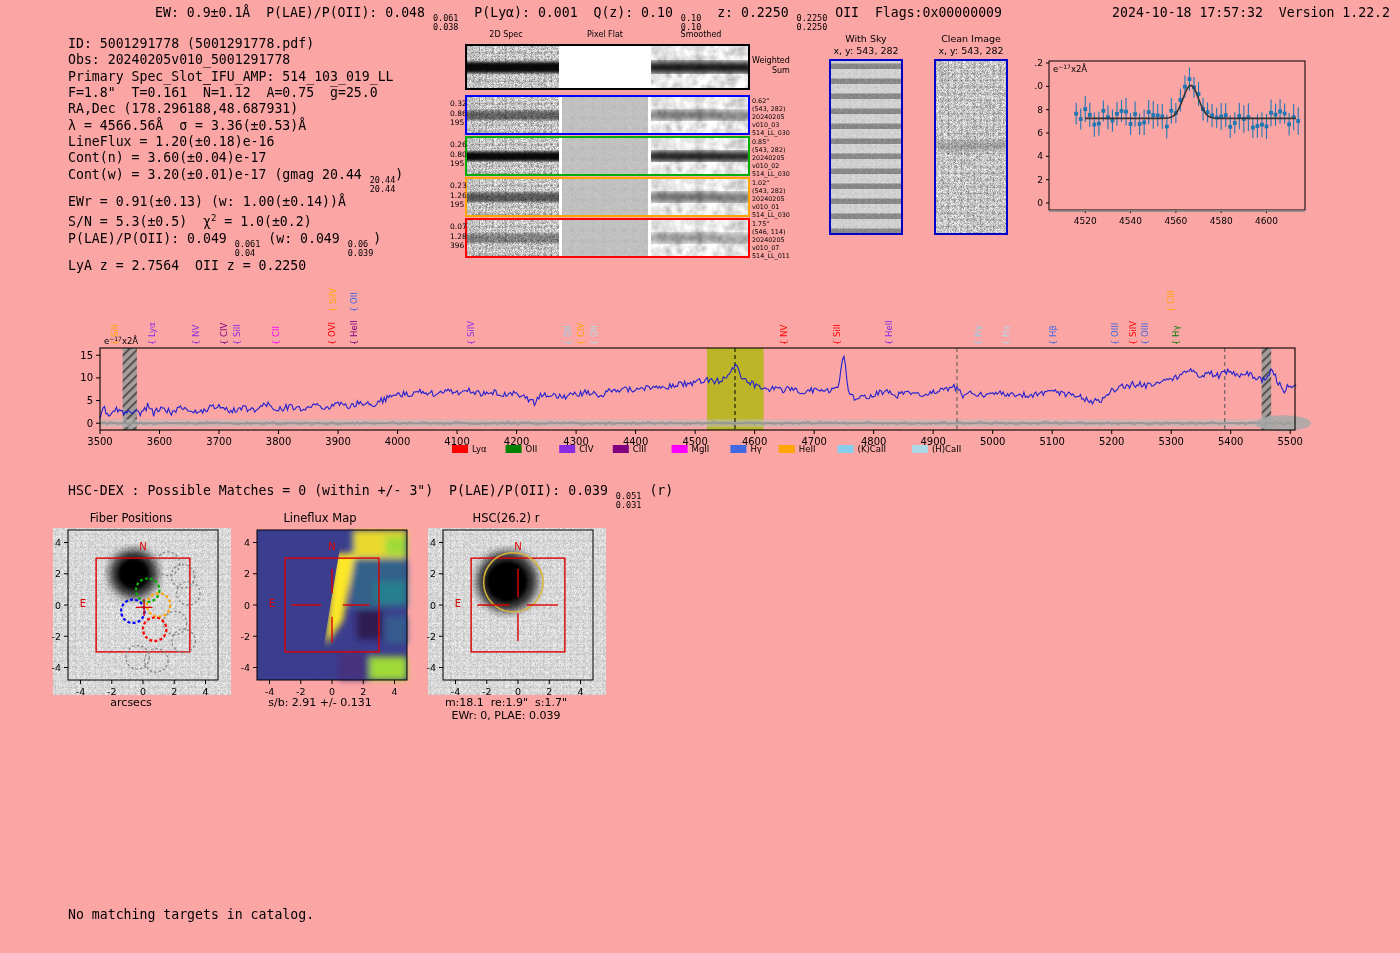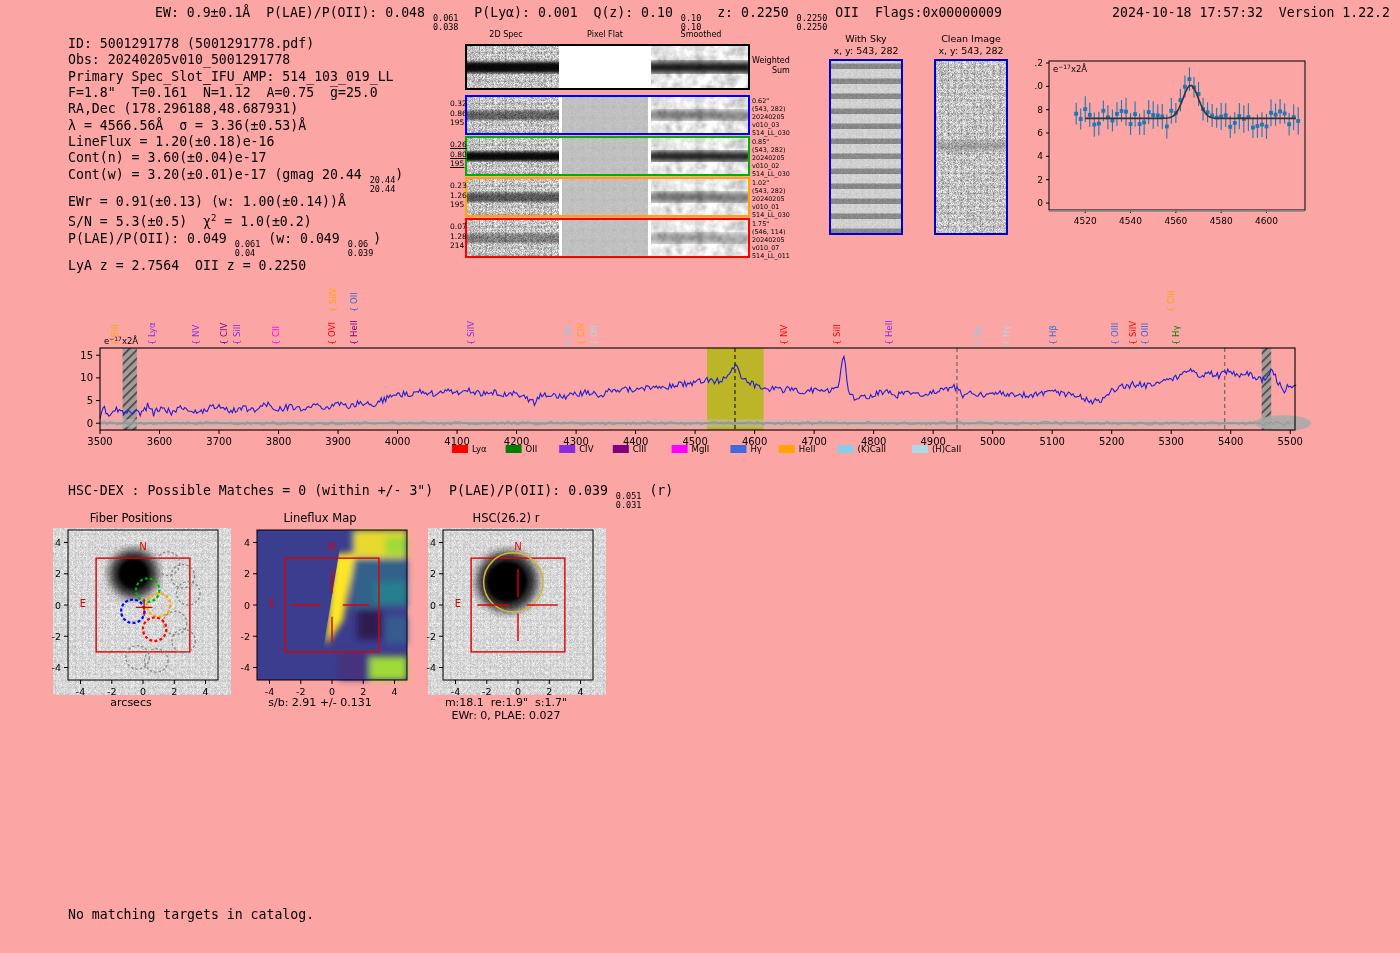--- a/index.html
+++ b/index.html
@@ -142,21 +142,21 @@
         </svg>
         <svg width="88" height="36">
           <rect width="88" height="36" fill="#8f8f8f"></rect>
           <rect width="88" height="36" filter="url(#fgrainFlat)" opacity="0.9"></rect>
         </svg>
         <svg width="98" height="36">
           <rect width="98" height="36" filter="url(#fsmooth)"></rect>
           <rect x="-4" y="13.68" width="106" height="9.36" fill="#000" opacity="0.95" filter="url(#fblur3)"></rect>
         </svg>
       </div>
-      <div class="twod-left" style="top: 110px; text-decoration: underline;">
+      <div class="twod-left" style="top: 110px;">
         <div>0.26</div>
         <div>0.80</div>
         <div>195</div>
       </div>
       <div class="twod-right" style="top: 108px;"><div>0.85"</div><div>(543, 282)</div><div>20240205</div><div>v010_02</div><div>514_LL_030</div></div>
       <div class="twod-row" style="top: 147px; height: 40px; border: 2px solid rgb(255, 165, 0);">
         <svg width="93" height="36">
           <rect width="93" height="36" filter="url(#fgrainDark)"></rect>
           <rect x="-4" y="13.68" width="101" height="9.36" fill="#000" opacity="0.55" filter="url(#fblur2)"></rect>
         </svg>
@@ -185,21 +185,21 @@
           <rect width="88" height="36" filter="url(#fgrainFlat)" opacity="0.9"></rect>
         </svg>
         <svg width="98" height="36">
           <rect width="98" height="36" filter="url(#fsmooth)"></rect>
           <rect x="-4" y="13.68" width="106" height="9.36" fill="#000" opacity="0.35" filter="url(#fblur3)"></rect>
         </svg>
       </div>
       <div class="twod-left" style="top: 192px;">
         <div>0.07</div>
         <div>1.28</div>
-        <div>214</div>
+        <div>396</div>
       </div>
       <div class="twod-right" style="top: 190px;"><div>1.75"</div><div>(546, 114)</div><div>20240205</div><div>v010_07</div><div>514_LL_011</div></div>
     </div>
 
   <div class="abs cutout-title" style="left:806px;top:33px;text-align:center;">With Sky</div>
   <div class="abs cutout-title" style="left:806px;top:45px;">x, y: 543, 282</div>
   <svg class="abs" id="with-sky-img" style="left:829px;top:59px;border:2px solid #0000cc" width="70" height="172">
     <rect width="70" height="172" fill="url(#skyStripes)"></rect>
     <rect width="70" height="172" filter="url(#fgrain)" opacity="0.45"></rect>
   </svg>
@@ -577,20 +577,20 @@
       <text x="107" y="21.53125" font-size="10" fill="#dd0000" text-anchor="middle">N</text>
       <text x="46.84375" y="79.34375000000001" font-size="10" fill="#dd0000" text-anchor="middle">E</text>
       <rect x="60.125" y="30.125" width="93.75" height="93.75" fill="none" stroke="#dd0000" stroke-width="1.4"></rect>
       <circle cx="102.3125" cy="54.34375" r="29.6875" fill="none" stroke="#d9b43a" stroke-width="1.5"></circle>
       <line x1="107" y1="41.0625" x2="107" y2="69.1875" stroke="#dd0000" stroke-width="1.4"></line>
       <line x1="107" y1="85.59375" x2="107" y2="112.9375" stroke="#dd0000" stroke-width="1.4"></line>
       <line x1="66.375" y1="77" x2="98.40625" y2="77" stroke="#dd0000" stroke-width="1.4"></line>
       <line x1="115.59375" y1="77" x2="146.84375" y2="77" stroke="#dd0000" stroke-width="1.4"></line>
     </svg>
   <div class="abs panel-caption" style="left:411px;top:696px;">m:18.1  re:1.9"  s:1.7"</div>
-  <div class="abs panel-caption" style="left:411px;top:709px;">EWr: 0, PLAE: 0.027</div>
+  <div class="abs panel-caption" style="left:411px;top:709px;">EWr: 0, PLAE: 0.039</div>
 
   <div class="abs mono" id="footer-block">
     <div>No matching targets in catalog.</div>
     
   </div>
 
 </div>
 
 </body></html>

